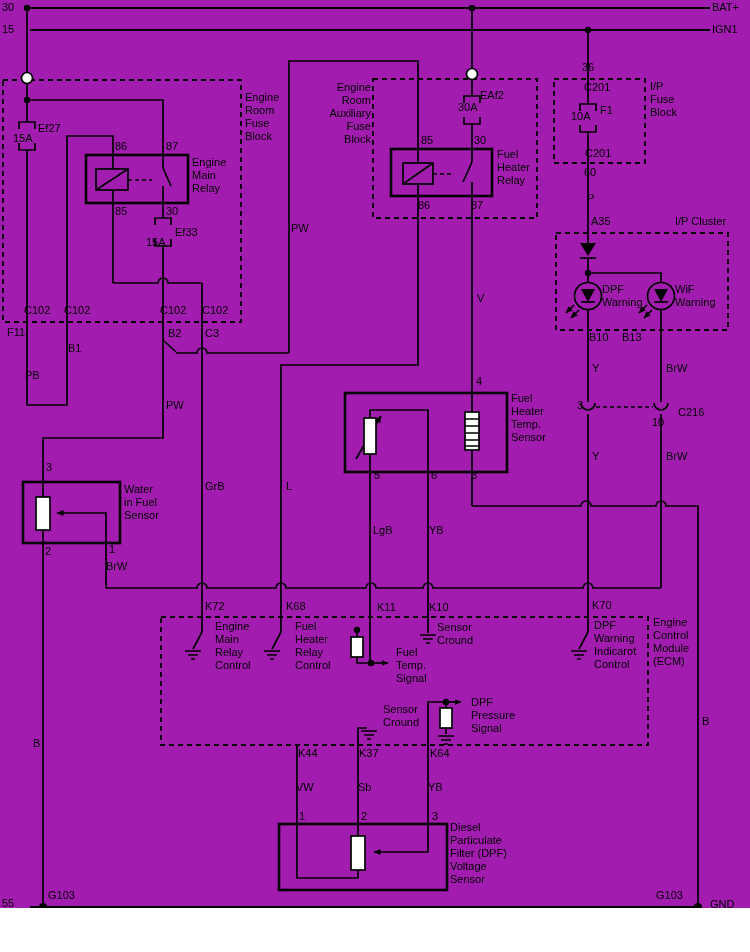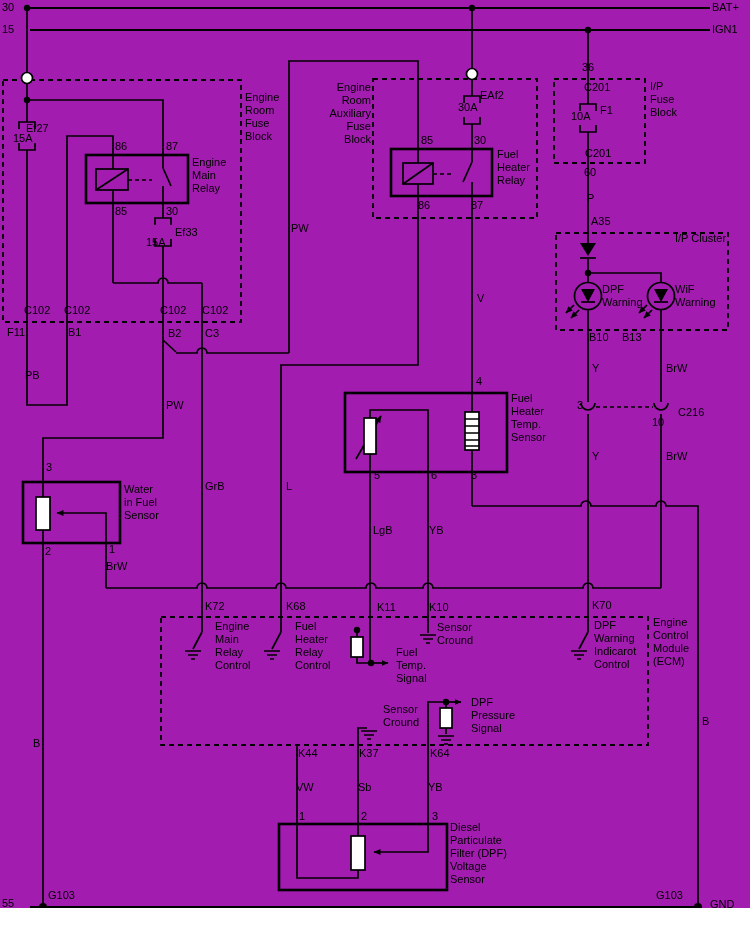--- a/index.html
+++ b/index.html
@@ -189,27 +189,27 @@
 Fuse
 Block</div>
 <div class="lbl r" style="left:301px;top:81px;width:70px">Engine
 Room
 Auxiliary
 Fuse
 Block</div>
 <div class="lbl" style="left:650px;top:80px">I/P
 Fuse
 Block</div>
-<div class="lbl" style="left:675px;top:232px">I/P Cluster</div>
+<div class="lbl" style="left:675px;top:215px">I/P Cluster</div>
 <div class="lbl" style="left:653px;top:616px">Engine
 Control
 Module
 (ECM)</div>
 
-<div class="lbl" style="left:26px;top:122px">Ef27</div>
+<div class="lbl" style="left:38px;top:122px">Ef27</div>
 <div class="lbl" style="left:13px;top:132px">15A</div>
 <div class="lbl" style="left:175px;top:226px">Ef33</div>
 <div class="lbl" style="left:146px;top:236px">15A</div>
 <div class="lbl" style="left:480px;top:89px">EAf2</div>
 <div class="lbl" style="left:458px;top:101px">30A</div>
 <div class="lbl" style="left:600px;top:104px">F1</div>
 <div class="lbl" style="left:571px;top:110px">10A</div>
 
 <div class="lbl" style="left:115px;top:140px">86</div>
 <div class="lbl" style="left:166px;top:140px">87</div>
@@ -246,21 +246,21 @@
 <div class="lbl" style="left:652px;top:416px">10</div>
 <div class="lbl" style="left:678px;top:406px">C216</div>
 <div class="lbl" style="left:592px;top:450px">Y</div>
 <div class="lbl" style="left:666px;top:450px">BrW</div>
 
 <div class="lbl" style="left:24px;top:304px">C102</div>
 <div class="lbl" style="left:64px;top:304px">C102</div>
 <div class="lbl" style="left:160px;top:304px">C102</div>
 <div class="lbl" style="left:202px;top:304px">C102</div>
 <div class="lbl" style="left:7px;top:326px">F11</div>
-<div class="lbl" style="left:68px;top:326px">B1</div>
+<div class="lbl" style="left:68px;top:342px">B1</div>
 <div class="lbl" style="left:168px;top:327px">B2</div>
 <div class="lbl" style="left:205px;top:327px">C3</div>
 
 <div class="lbl" style="left:25px;top:369px">PB</div>
 <div class="lbl" style="left:291px;top:222px">PW</div>
 <div class="lbl" style="left:166px;top:399px">PW</div>
 <div class="lbl" style="left:205px;top:480px">GrB</div>
 <div class="lbl" style="left:286px;top:480px">L</div>
 <div class="lbl" style="left:477px;top:292px">V</div>
 

